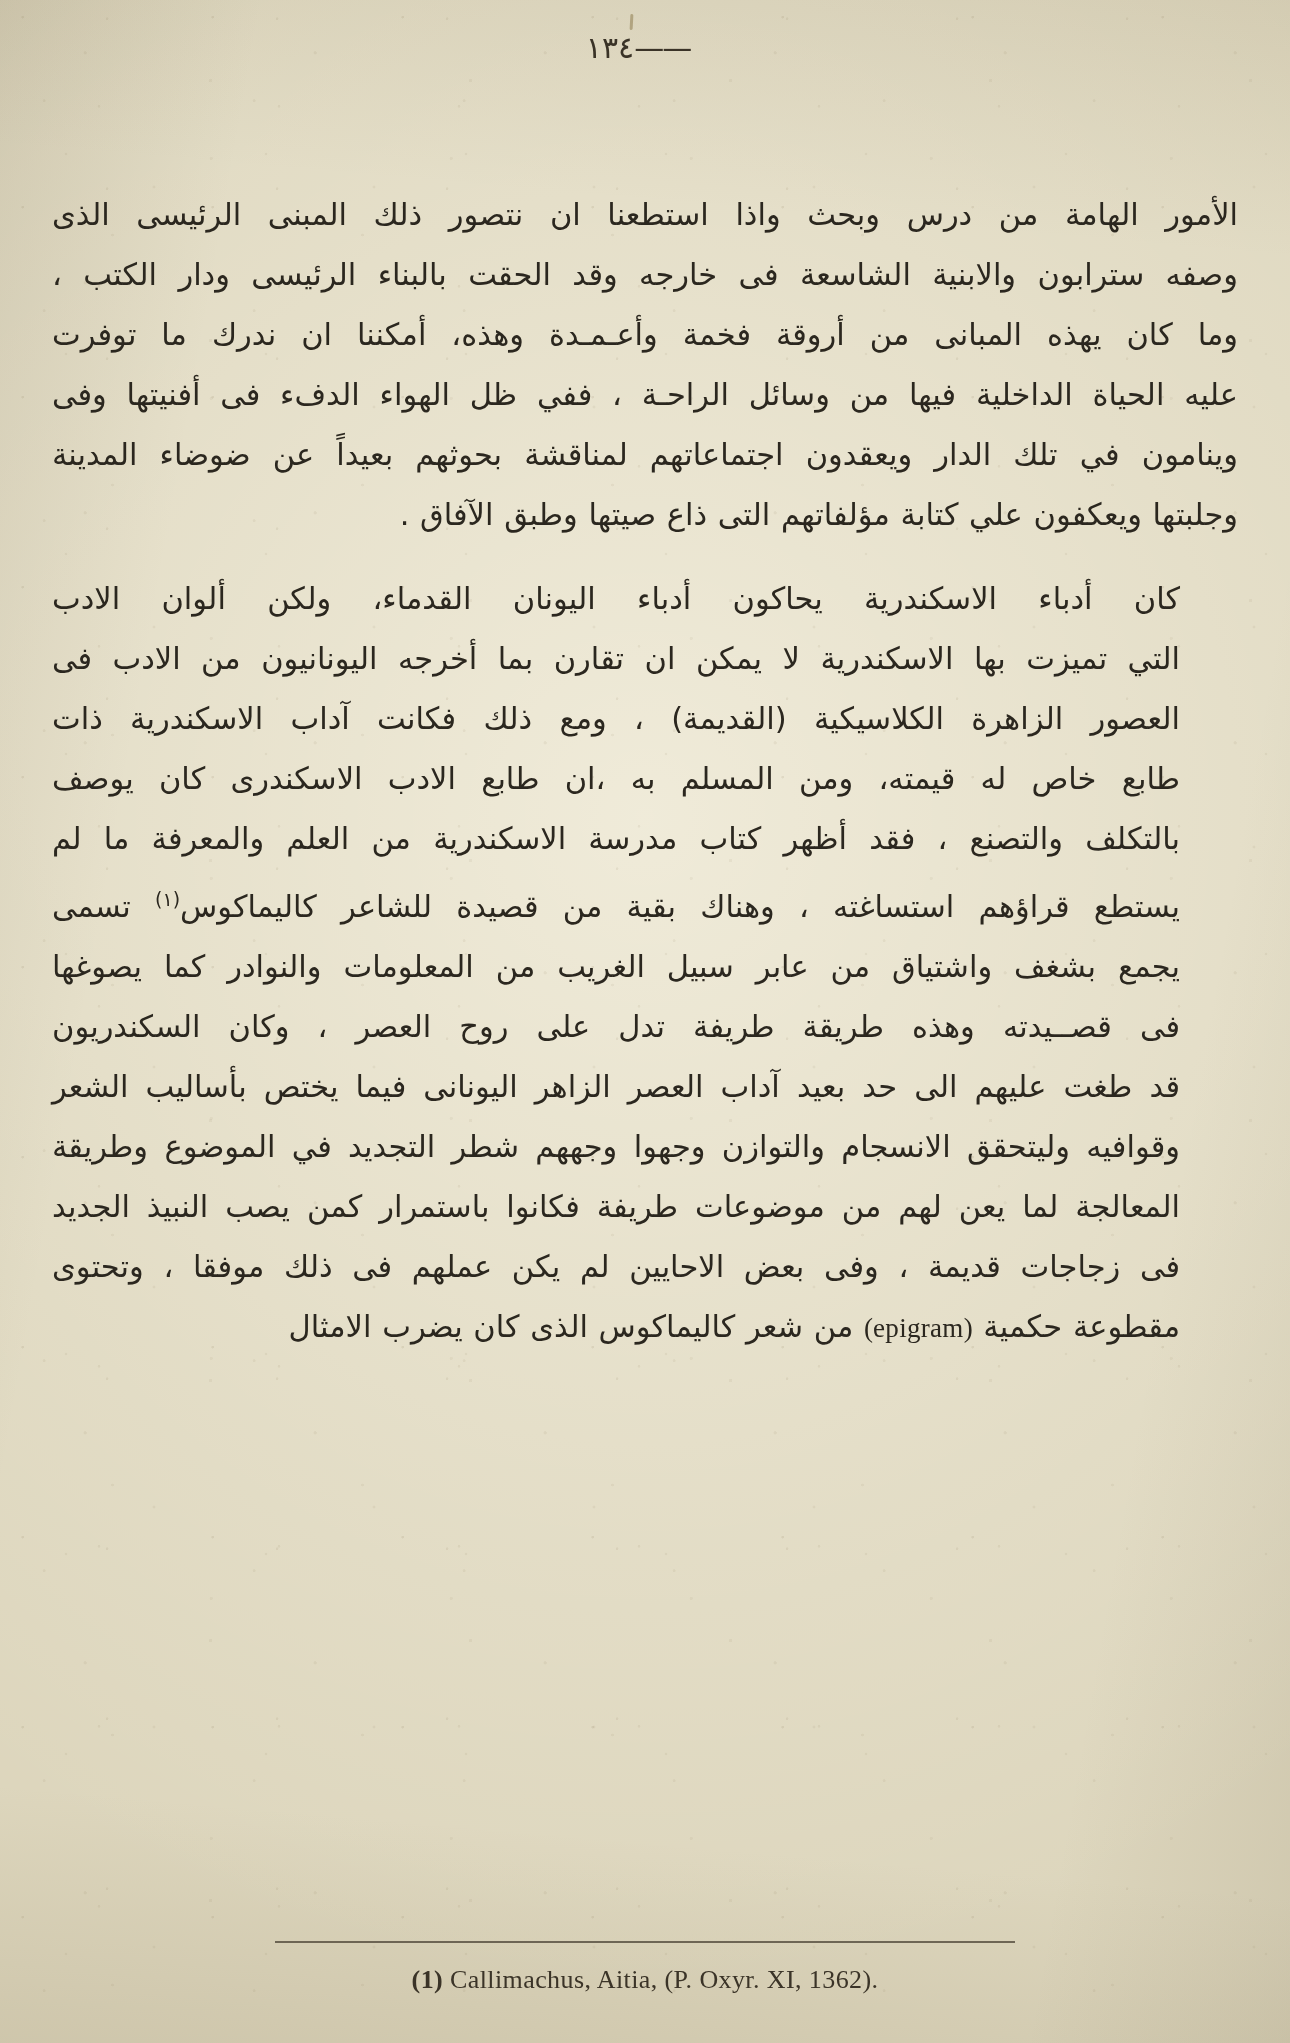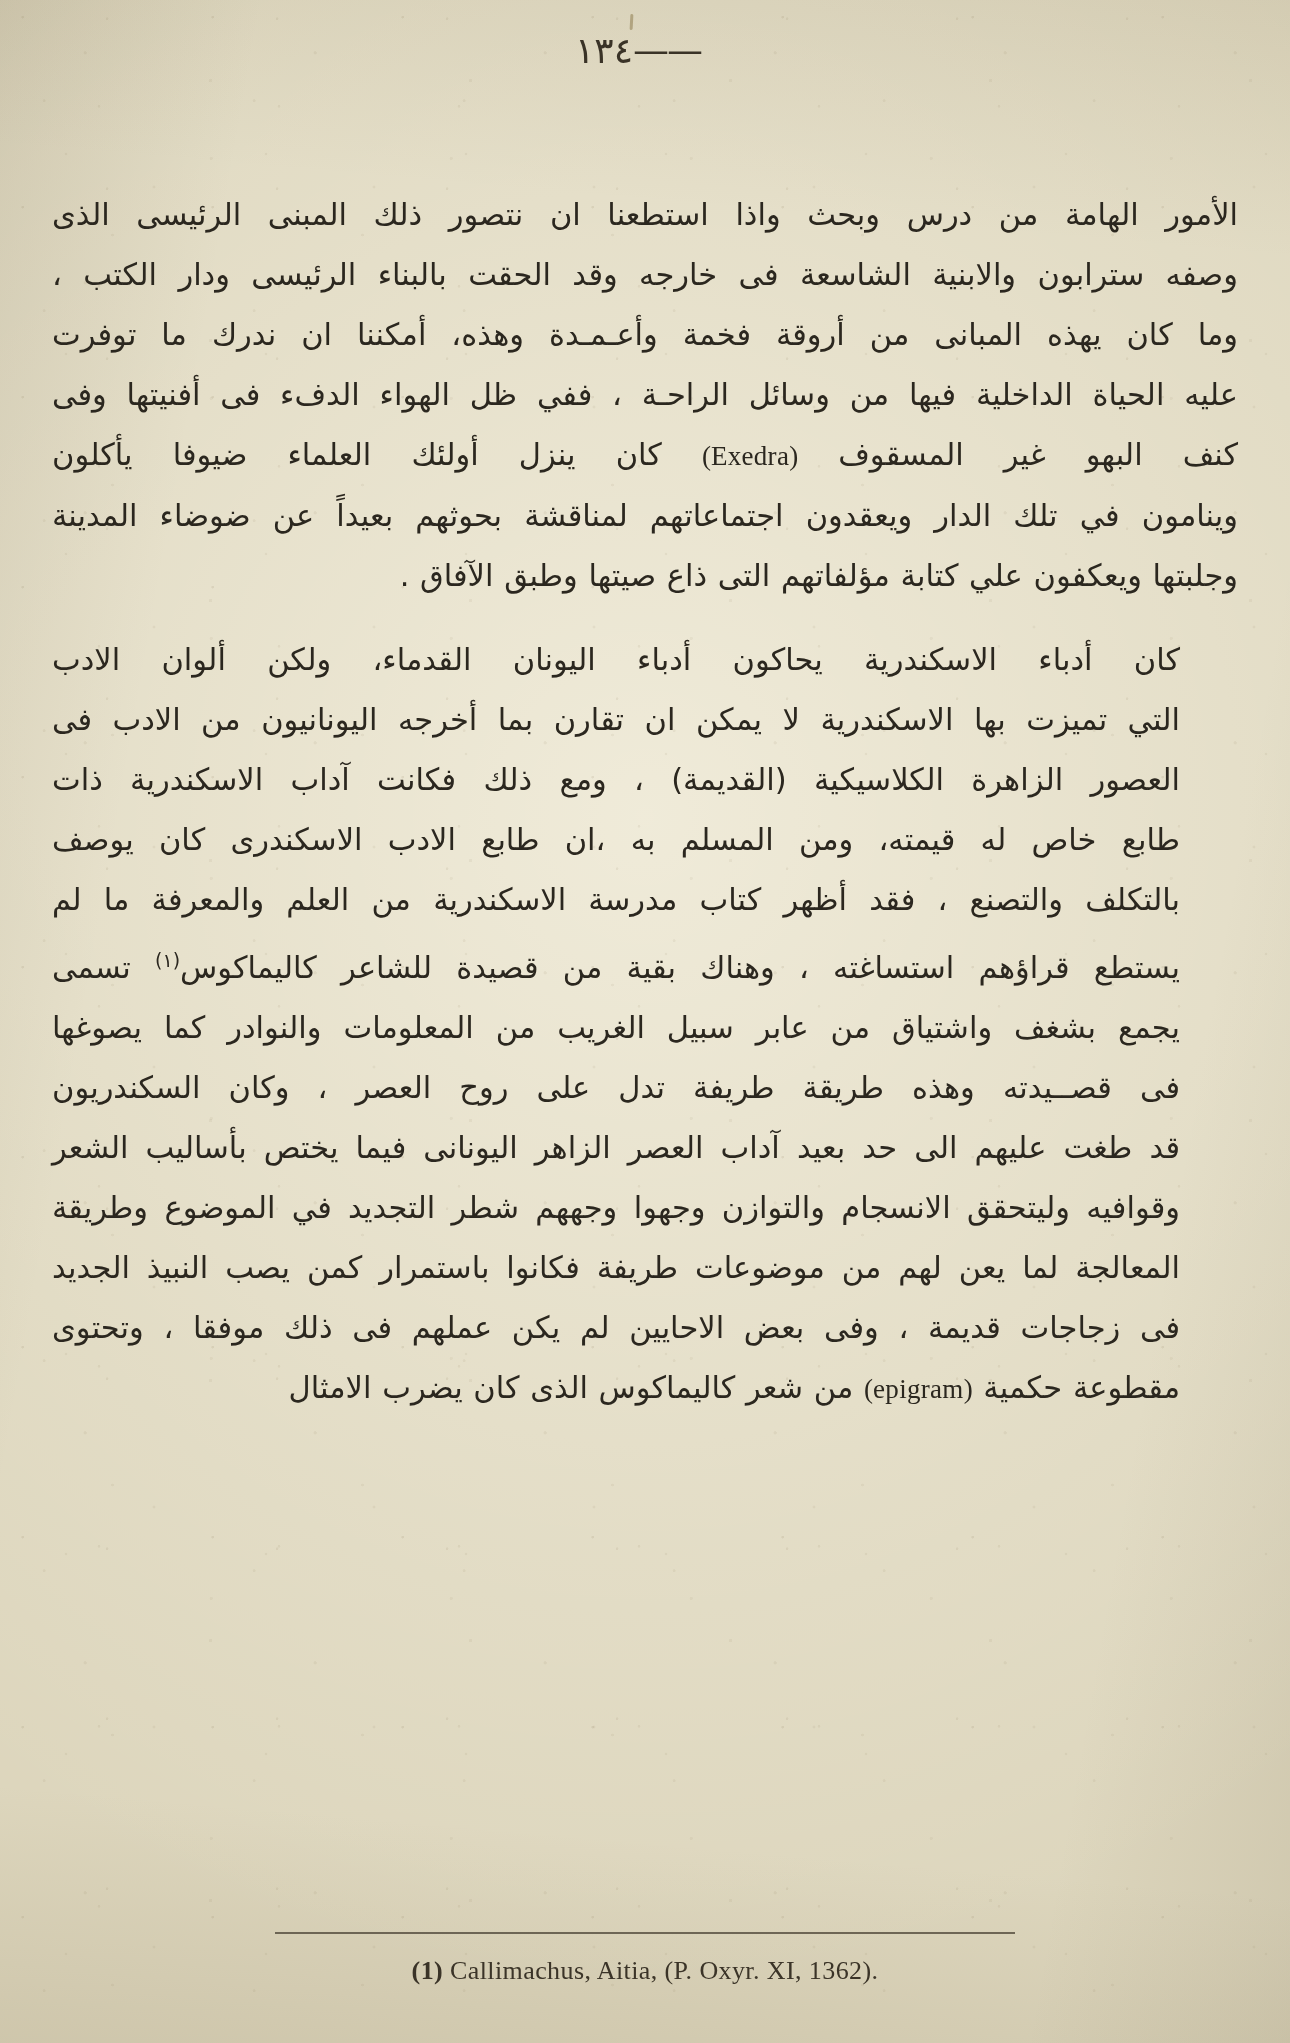--- a/index.html
+++ b/index.html
@@ -49,21 +49,21 @@
   }
 
   
   .page-header {
     position: absolute;
     top: 30px;
     left: 0;
     right: 0;
     text-align: center;
     font-family: "DejaVu Sans", sans-serif;
-    font-size: 36px;
+    font-size: 30px;
     letter-spacing: 2px;
     color: #3a3327;
     direction: rtl;
   }
   .page-header .dashes {
     display: inline-block;
     margin-inline-start: 14px;
     letter-spacing: -2px;
   }
 
@@ -118,21 +118,21 @@
     font-size: 19px;
     vertical-align: super;
     font-family: "DejaVu Sans", sans-serif;
   }
 
   
   .footnote-zone {
     position: absolute;
     left: 52px;
     right: 52px;
-    bottom: 57px;
+    bottom: 48px;
   }
   .footnote-rule {
     width: 740px;
     height: 2px;
     margin: 0 auto 22px auto;
     background: #4a4234;
     opacity: .75;
   }
   .footnote {
     direction: ltr;
@@ -155,21 +155,20 @@
     <span class="dashes">——</span><span>١٣٤</span>
   </div>
 
   <div class="content">
 
     <p class="para" id="p1">
         <span style="display: block; text-align: justify; text-align-last: justify;">الأمور الهامة من درس وبحث واذا استطعنا ان نتصور ذلك المبنى الرئيسى  الذى</span>
         <span style="display: block; text-align: justify; text-align-last: justify;">وصفه سترابون والابنية الشاسعة فى خارجه وقد الحقت بالبناء الرئيسى ودار الكتب ،</span>
         <span style="display: block; text-align: justify; text-align-last: justify;">وما كان يهذه المبانى من أروقة فخمة وأعـمـدة وهذه، أمكننا ان ندرك ما توفرت</span>
         <span style="display: block; text-align: justify; text-align-last: justify;">عليه الحياة الداخلية فيها من وسائل الراحـة ، ففي ظل الهواء الدفء فى أفنيتها وفى</span>
-        <span style="display: block; text-align: justify; text-align-last: justify;">كنف البهو غير المسقوف <span class="latin">(Exedra)</span> كان ينزل أولئك العلماء ضيوفا يأكلون</span>
         <span style="display: block; text-align: justify; text-align-last: justify;">وينامون في تلك الدار ويعقدون اجتماعاتهم لمناقشة بحوثهم بعيداً عن ضوضاء المدينة</span>
         <span style="display: block; text-align: justify; text-align-last: right;">وجلبتها ويعكفون علي كتابة مؤلفاتهم التى ذاع صيتها وطبق الآفاق .</span>
       </p>
 
     <p class="para indent last-line-right" id="p2">
         <span style="display: block; text-align: justify; text-align-last: justify; text-indent: 58px;">كان أدباء الاسكندرية يحاكون أدباء اليونان القدماء، ولكن ألوان الادب</span>
         <span style="display: block; text-align: justify; text-align-last: justify;">التي تميزت بها الاسكندرية لا يمكن ان تقارن بما أخرجه اليونانيون من الادب فى</span>
         <span style="display: block; text-align: justify; text-align-last: justify;">العصور الزاهرة الكلاسيكية (القديمة) ، ومع ذلك فكانت آداب الاسكندرية ذات</span>
         <span style="display: block; text-align: justify; text-align-last: justify;">طابع خاص له قيمته، ومن المسلم به ،ان طابع الادب الاسكندرى كان يوصف</span>
         <span style="display: block; text-align: justify; text-align-last: justify;">بالتكلف والتصنع ، فقد أظهر كتاب مدرسة الاسكندرية من العلم والمعرفة ما لم</span>

